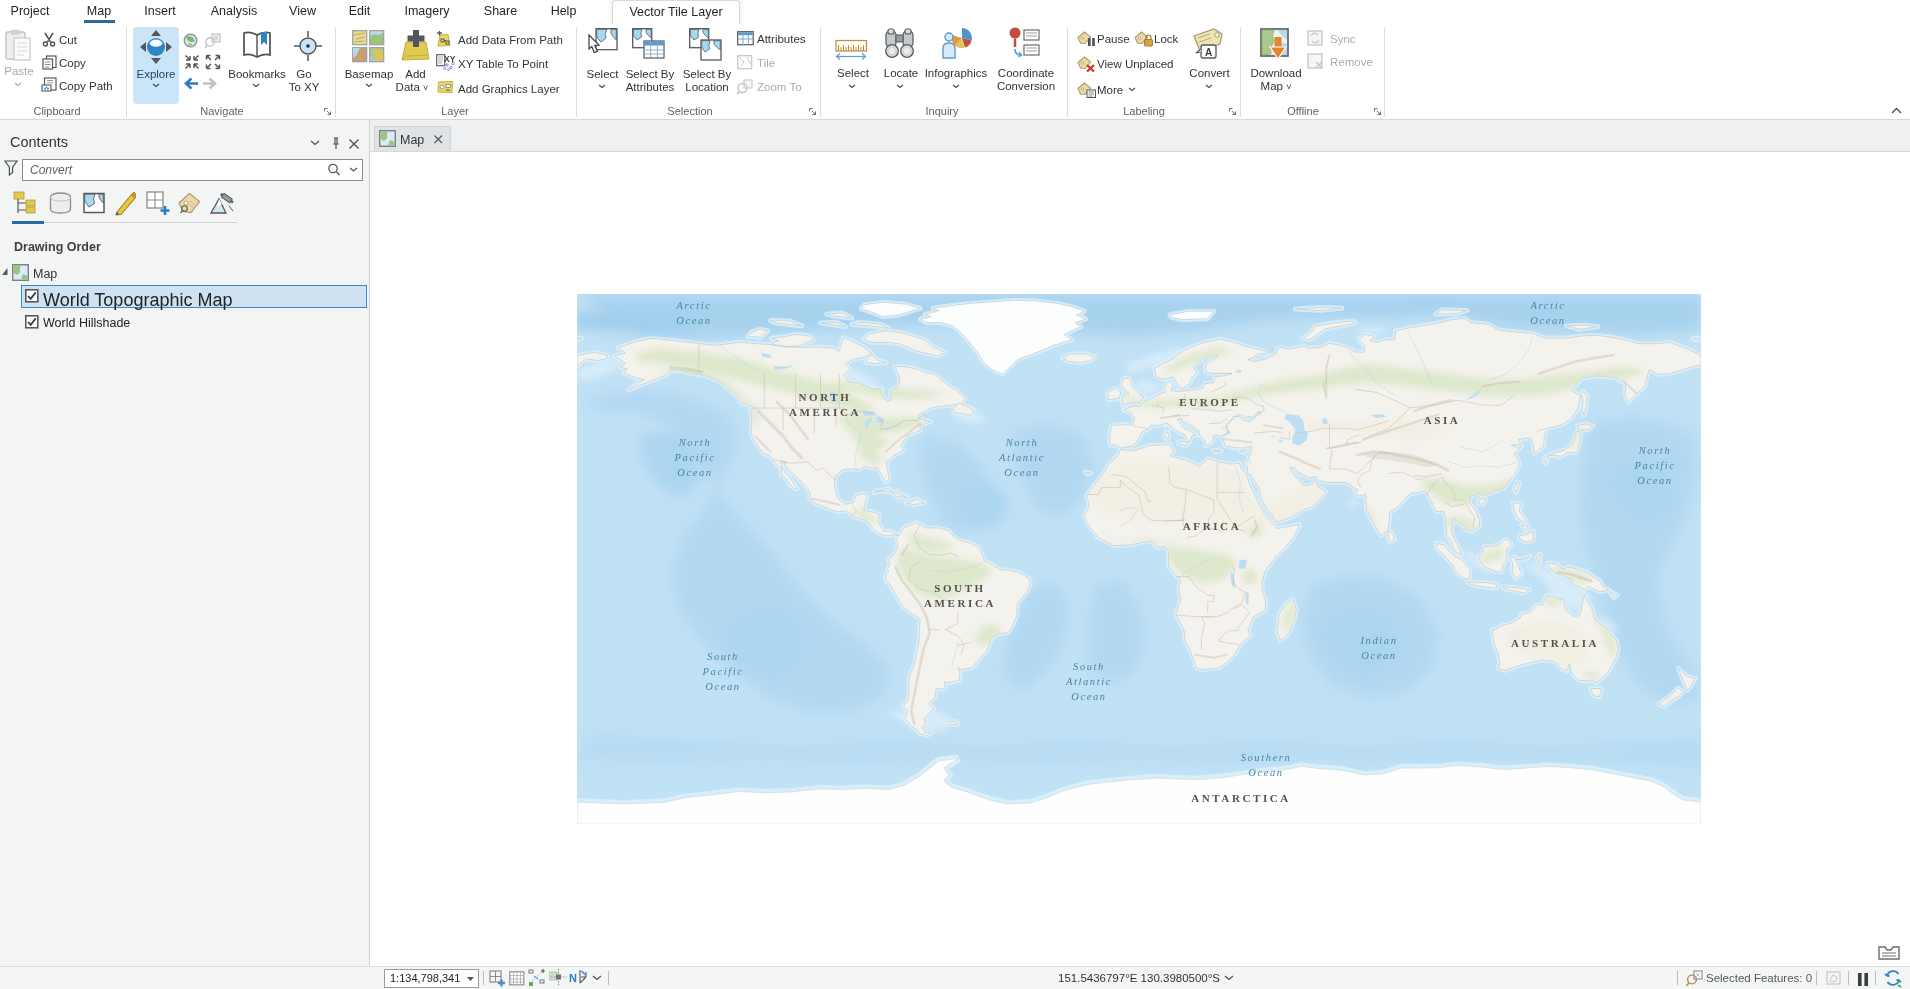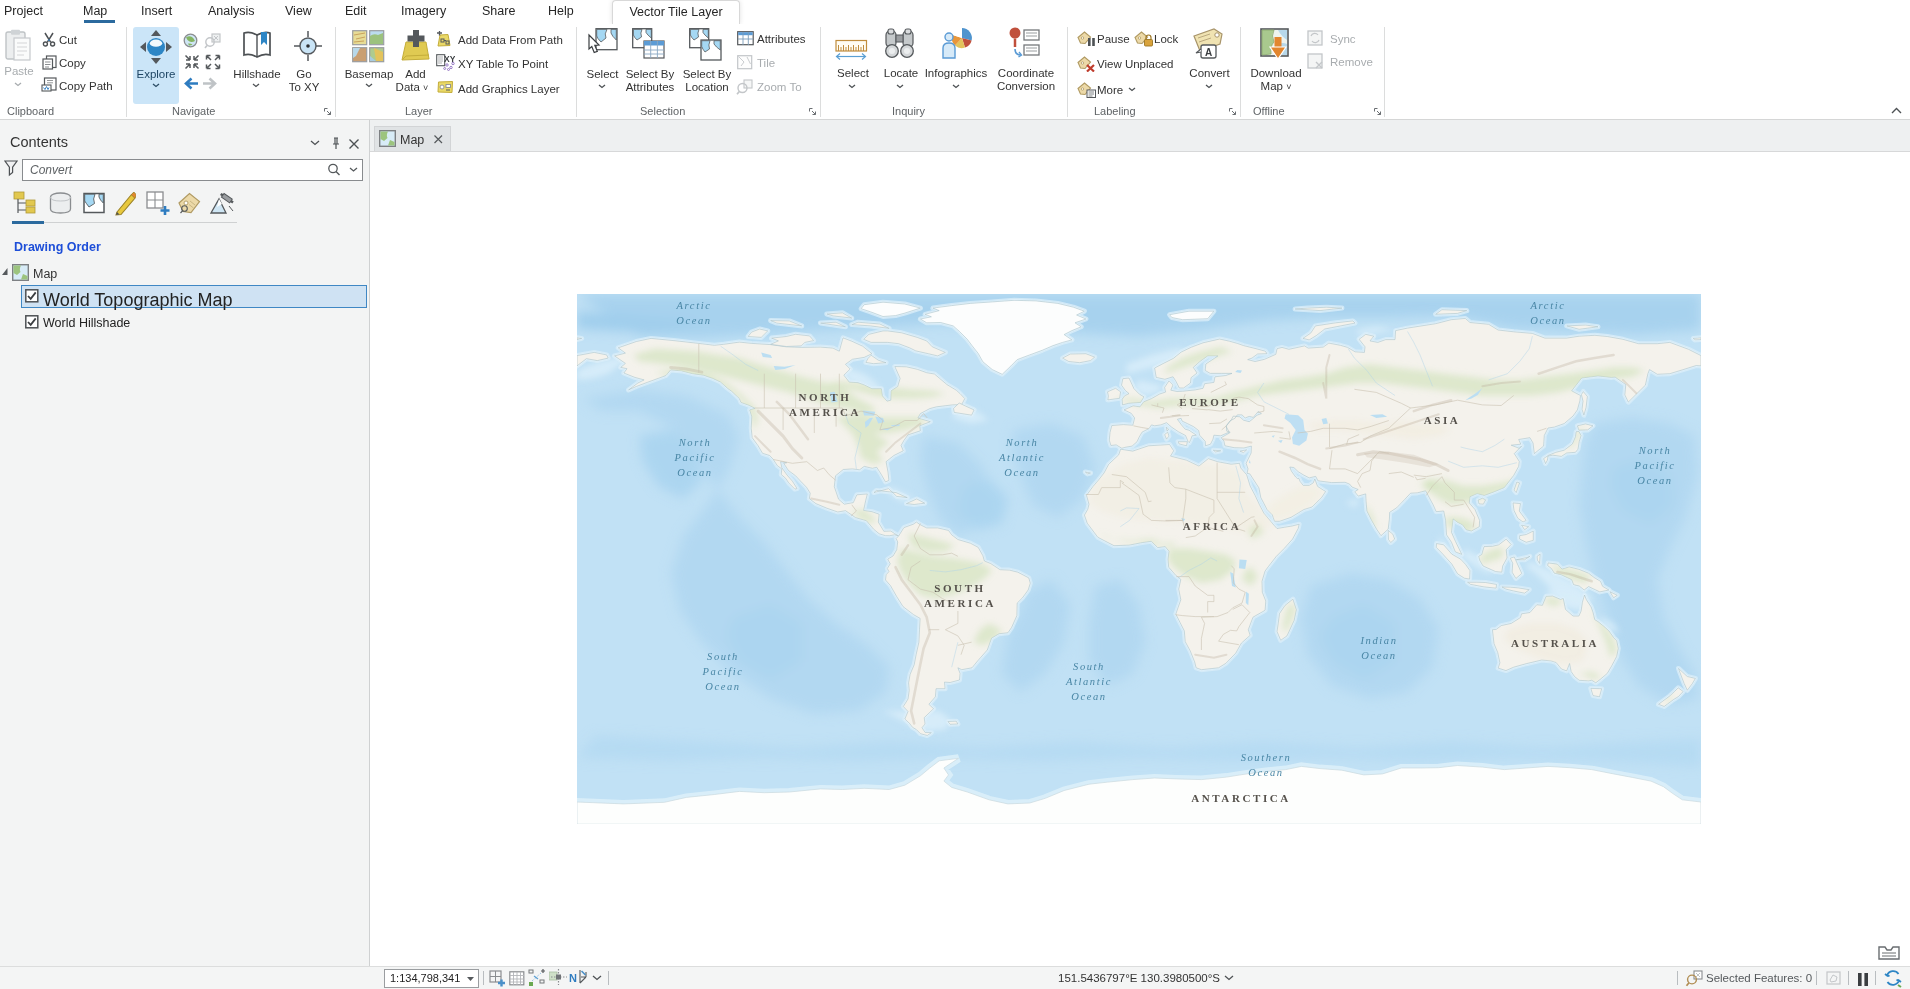--- a/index.html
+++ b/index.html
@@ -1,21 +1,21 @@
 <!DOCTYPE html>
 <html><head><meta charset="utf-8"><title>ArcGIS Pro</title><style>
 *{margin:0;padding:0;box-sizing:border-box}
 body{font-family:"Liberation Sans",sans-serif;background:#fff}
 #app{position:relative;width:1910px;height:989px;background:#fff;overflow:hidden;font-family:"Liberation Sans",sans-serif}
 .ab{position:absolute}
-.mi{position:absolute;top:4px;font-size:12.5px;color:#262626;text-align:left}
+.mi{position:absolute;top:4px;font-size:12.5px;color:#262626;text-align:center}
 .cap{position:absolute;font-size:11.5px;color:#333;text-align:center;line-height:13px}
 .scap{position:absolute;font-size:11.5px;color:#333;white-space:nowrap}
 .gray{color:#a8acaf}
-.glbl{position:absolute;top:105px;font-size:11px;color:#5f6366;}
+.glbl{position:absolute;top:105px;font-size:11px;color:#5f6366;text-align:center}
 .vsep{position:absolute;top:27px;width:1px;height:90px;background:#dcdddd}
 </style></head><body>
 <div id="app">
 <div class="mi" style="left:4px;width:52px">Project</div>
 <div class="mi" style="left:83px;width:32px">Map</div>
 <div class="ab" style="left:84px;top:20px;width:31px;height:3px;background:#2b6a9e"></div>
 <div class="mi" style="left:141px;width:38px">Insert</div>
 <div class="mi" style="left:208px;width:52px">Analysis</div>
 <div class="mi" style="left:285px;width:35px">View</div>
 <div class="mi" style="left:345px;width:29px">Edit</div>
@@ -128,21 +128,21 @@
       <path d="M17 7.5 H6 M10.5 2.5 L5 7.5 L10.5 12.5" fill="none" stroke="#2e7cc0" stroke-width="2.6"></path>
     </svg>
 <svg class="ab" style="left:202px;top:76px;" width="18" height="15">
       <path d="M1 7.5 H12 M7.5 2.5 L13 7.5 L7.5 12.5" fill="none" stroke="#bfc3c6" stroke-width="2.6"></path>
     </svg>
 <svg class="ab" style="left:242px;top:30px;" width="30" height="32">
       <path d="M15 5 Q8 1 2 3 L2 25 Q8 23 15 27 Q22 23 28 25 L28 3 Q22 1 15 5 z" fill="#fff" stroke="#4d5154" stroke-width="1.7"></path>
 <path d="M15 5 L15 27" stroke="#4d5154" stroke-width="1.4"></path>
 <path d="M19 2 h6 v13 l-3 -3 l-3 3 z" fill="#2e86c5"></path>
     </svg>
-<div class="cap" style="left:227px;top:68px;width:60px">Hillshade</div>
+<div class="cap" style="left:227px;top:68px;width:60px">Bookmarks</div>
 <svg class="ab" style="left:252px;top:83px;" width="8" height="6">
       <path d="M1 1 L4.0 3.5 L7 1" fill="none" stroke="#4d5154" stroke-width="1.3"></path>
     </svg>
 <svg class="ab" style="left:294px;top:31px;" width="28" height="30">
       <path d="M14 0 v6 M14 24 v6 M0 15 h6 M22 15 h6" stroke="#54585c" stroke-width="1.5"></path>
 <circle cx="14" cy="15" r="8" fill="#c9e4f6" stroke="#54585c" stroke-width="1.4"></circle>
 <circle cx="14" cy="15" r="1.8" fill="#2b2e31"></circle>
     </svg>
 <div class="cap" style="left:284px;top:68px;width:40px">Go<br>To XY</div>
 <svg class="ab" style="left:352px;top:30px;" width="33" height="33">
@@ -425,21 +425,21 @@
 <path d="M10 9 L13 14 L8 17 z" fill="#fff"></path>
 <g transform="rotate(35 18 8)">
         <rect x="13" y="6" width="10" height="4.5" fill="#9a9da0" stroke="#55595c" stroke-width="1"></rect>
 <rect x="10.5" y="7" width="2.5" height="2.5" fill="#55595c"></rect>
         <rect x="23" y="7" width="2.5" height="2.5" fill="#55595c"></rect>
       </g>
 <path d="M20 16 L24 21" stroke="#55595c" stroke-width="1"></path>
     </svg>
 <div class="ab" style="left:12px;top:221px;width:32px;height:3px;background:#2b6a9e"></div>
 <div class="ab" style="left:44px;top:222px;width:193px;height:1px;background:#cfd1d2"></div>
-<div class="ab" style="left:14px;top:240px;font-size:12.5px;font-weight:bold;color:#1d4ed8">Drawing Order</div>
+<div class="ab" style="left:14px;top:240px;font-size:12.5px;font-weight:bold;color:#404040">Drawing Order</div>
 <svg class="ab" style="left:1px;top:267px;" width="9" height="10">
       <path d="M6.5 1 L6.5 8 L1 8 z" fill="#55595c"></path>
     </svg>
 <svg class="ab" style="left:12px;top:264px;" width="17" height="17">
       <rect x="0.7" y="0.7" width="15.6" height="15.6" fill="#d8ecf7" stroke="#7d8083" stroke-width="1.4"></rect>
 <path d="M1.5 1.5 L9 1.5 Q7 5 8.5 8 L5 11 L1.5 9 z" fill="#9cc47e"></path>
 <path d="M11 10 L15.5 12 L15.5 15.5 L9 15.5 z" fill="#9cc47e"></path>
     </svg>
 <div class="ab" style="left:33px;top:267px;font-size:12.5px;color:#333">Map</div>
 <div class="ab" style="left:21px;top:285px;width:346px;height:23px;background:#cfe2f3;border:1px solid #3f87c4"></div>

